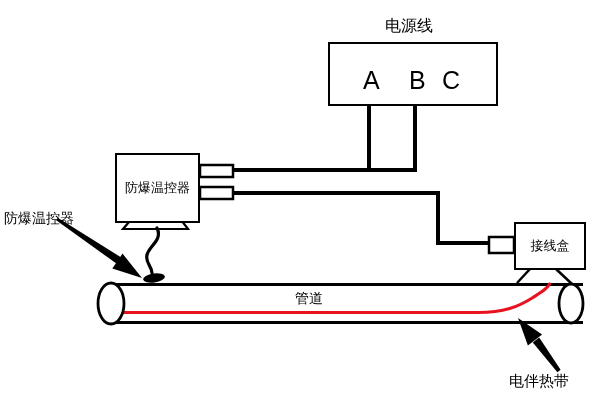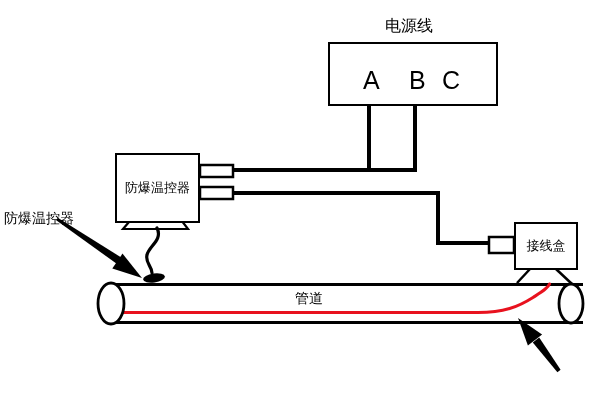--- a/index.html
+++ b/index.html
@@ -11,21 +11,21 @@
   .box{
     position:absolute;box-sizing:border-box;background:#fff;border:2.5px solid #000;
     z-index:2;display:flex;align-items:center;justify-content:center;
   }
   #power-box{left:328px;top:42px;width:170px;height:64px;display:block;}
   .phase{position:absolute;top:21px;font-size:25px;line-height:1.2;font-weight:400;}
   #phase-a{left:33px;}
   #phase-b{left:79px;}
   #phase-c{left:112px;}
   #controller-box{left:115px;top:153px;width:85px;height:70px;font-size:13px;}
-  #junction-box{left:514px;top:222px;width:64px;height:48px;font-size:13px;}
+  #junction-box{left:514px;top:222px;width:72px;height:48px;font-size:13px;}
   .freelabel{position:absolute;z-index:3;font-size:14px;line-height:1.2;white-space:nowrap;font-family:Liberation Serif, serif;}
   #power-line-label{left:385px;top:16px;font-size:16px;}
   #probe-label{left:4px;top:211px;}
   #pipe-label{left:283px;top:291px;width:40px;text-align:right;}
   #tape-label{left:509px;top:372px;font-size:15px;}
 </style>
 </head>
 <body>
 
 <div id="stage">
@@ -78,14 +78,15 @@
     <span>防爆温控器</span>
   </div>
 
   <div class="box" id="junction-box">
     <span>接线盒</span>
   </div>
 
   <div class="freelabel" id="power-line-label">电源线</div>
   <div class="freelabel" id="probe-label">防爆温控器</div>
   <div class="freelabel" id="pipe-label">管道</div>
+  <div class="freelabel" id="tape-label">电伴热带</div>
 
 </div>
 
 </body></html>

